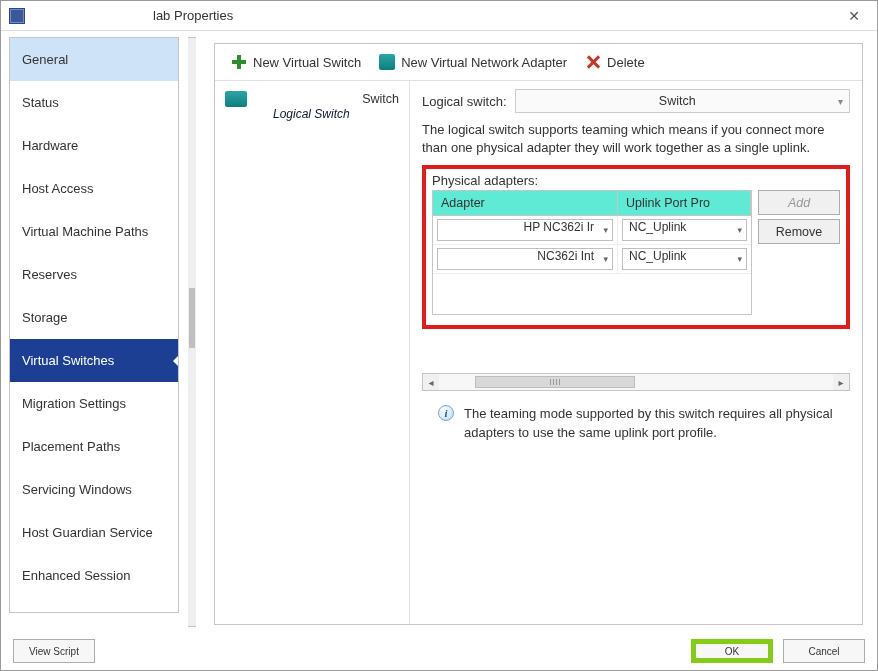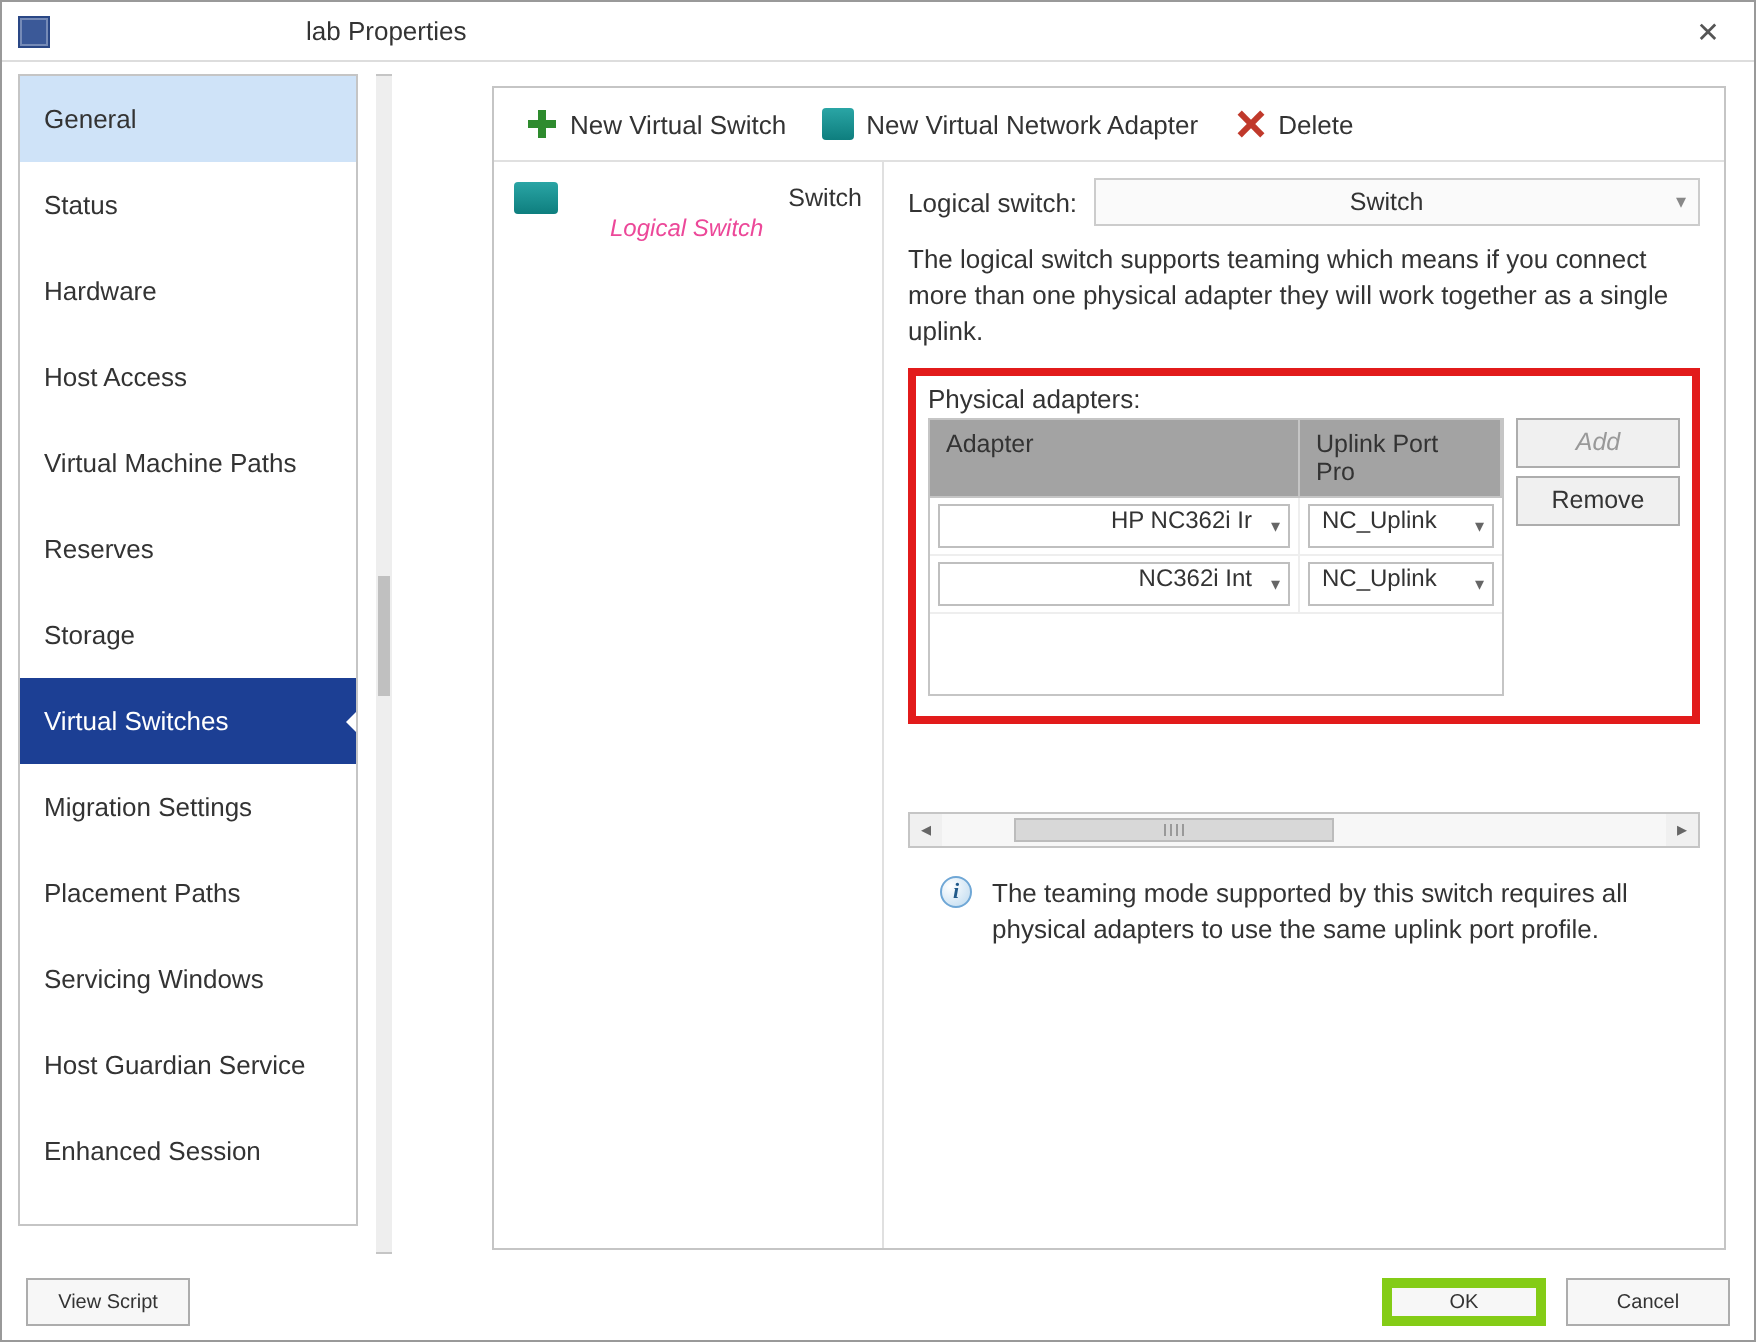--- a/index.html
+++ b/index.html
@@ -16,54 +16,54 @@
 .sidebar { width: 170px; border: 1px solid #c5c5c5; background: #fff; overflow-y: auto; height: 576px; }
 .nav-item { padding: 14px 12px; cursor: pointer; font-size: 13px; color: #333; }
 .nav-item.highlight { background: #cfe3f8; }
 .nav-item.selected { background: #1c3f94; color: #fff; position: relative; }
 .nav-item.selected::after { content: ''; position: absolute; right: -1px; top: 50%; transform: translateY(-50%); border: 6px solid transparent; border-right-color: #fff; }
 
 .vscroll-gutter { width: 8px; background: #eee; border-top: 1px solid #c5c5c5; border-bottom: 1px solid #c5c5c5; margin-left: -1px; position: relative; height: 590px; }
 .vscroll-gutter .thumb { position: absolute; left: 1px; top: 250px; width: 6px; height: 60px; background: #c0c0c0; }
 
 .main { flex: 1; padding: 6px 6px 6px 18px; display: flex; flex-direction: column; }
-.main-inner { border: 1px solid #c5c5c5; flex: 1; display: flex; flex-direction: column; margin-left: 32px; }
+.main-inner { border: 1px solid #c5c5c5; flex: 1; display: flex; flex-direction: column; }
 
 .toolbar { display: flex; align-items: center; gap: 6px; padding: 8px 10px; border-bottom: 1px solid #e0e0e0; }
 .tb-btn { display: flex; align-items: center; gap: 6px; padding: 2px 6px; cursor: pointer; font-size: 13px; }
 .ico { width: 16px; height: 16px; display: inline-block; }
 .ico-plus { position:relative; }
 .ico-plus::before { content:''; position:absolute; left:6px; top:1px; width:4px; height:14px; background:#2e8b2e; }
 .ico-plus::after { content:''; position:absolute; left:1px; top:6px; width:14px; height:4px; background:#2e8b2e; }
 .ico-nic { background: linear-gradient(#2aa5a5,#0e7e7e); border-radius:2px; }
 .ico-del { position:relative; }
 .ico-del::before, .ico-del::after { content:''; position:absolute; left:7px; top:0; width:3px; height:16px; background:#c0392b; }
 .ico-del::before { transform: rotate(45deg); }
 .ico-del::after { transform: rotate(-45deg); }
 
 .panel-body { display: flex; flex: 1; }
 .switch-list { width: 195px; border-right: 1px solid #e0e0e0; padding: 6px 4px; }
 .switch-item { padding: 4px 6px; }
 .switch-item .row1 { display: flex; align-items: center; gap: 10px; }
 .nic-ico { width: 22px; height: 16px; background: linear-gradient(#2aa5a5,#0e7e7e); border-radius:2px; }
 .switch-item .name { flex:1; text-align:right; font-size: 12.5px; }
-.switch-item .sub { color:#ec4899; font-style: italic; font-size: 12px; padding-left: 48px; }
+.switch-item .sub { color:#0f172a; font-style: italic; font-size: 12px; padding-left: 48px; }
 
 .details { flex:1; padding: 8px 12px; display:flex; flex-direction:column; gap:8px; }
 .row-logical { display:flex; align-items:center; gap:8px; }
 .row-logical label { font-size:13px; }
 .combo { flex:1; height:24px; border:1px solid #ccc; background:#fafafa; display:flex; align-items:center; padding:0 18px 0 8px; position:relative; font-size:12.5px; }
 .combo .chev { position:absolute; right:6px; top:50%; transform:translateY(-50%); color:#888; font-size:10px; }
 .desc { font-size:13px; line-height:1.4; color:#333; }
 
 .highlight-box { border: 4px solid #e21b1b; padding: 4px 6px 10px 6px; }
 .phys-label { font-size:13px; margin-bottom:2px; }
 .phys-grid { display:flex; gap:6px; }
 .phys-table-wrap { flex:1; border:1px solid #c5c5c5; }
-.phys-table-head { display:flex; background:#a3a3a3; border-bottom:1px solid #c5c5c5; }
+.phys-table-head { display:flex; background:#5eead4; border-bottom:1px solid #c5c5c5; }
 .phys-th { padding:5px 8px; font-size:12.5px; border-right:1px solid #c5c5c5; }
 .col-adapter { flex: 0 0 185px; }
 .col-uplink { flex:1; }
 .phys-row { display:flex; border-bottom:1px solid #eee; }
 .phys-td { padding:3px 4px; border-right:1px solid #eee; }
 .phys-td:last-child { border-right:none; }
 .mini-combo { height:22px; border:1px solid #bfbfbf; background:#fff; display:flex; padding:0 16px 0 6px; position:relative; font-size:12px; width:100%; }
 .mini-combo .chev { position:absolute; right:4px; top:50%; transform:translateY(-50%); color:#666; font-size:9px; }
 .mini-combo.ralign span:first-child { flex:1; text-align:right; padding-right:2px;}
 .phys-filler { height:40px; }

